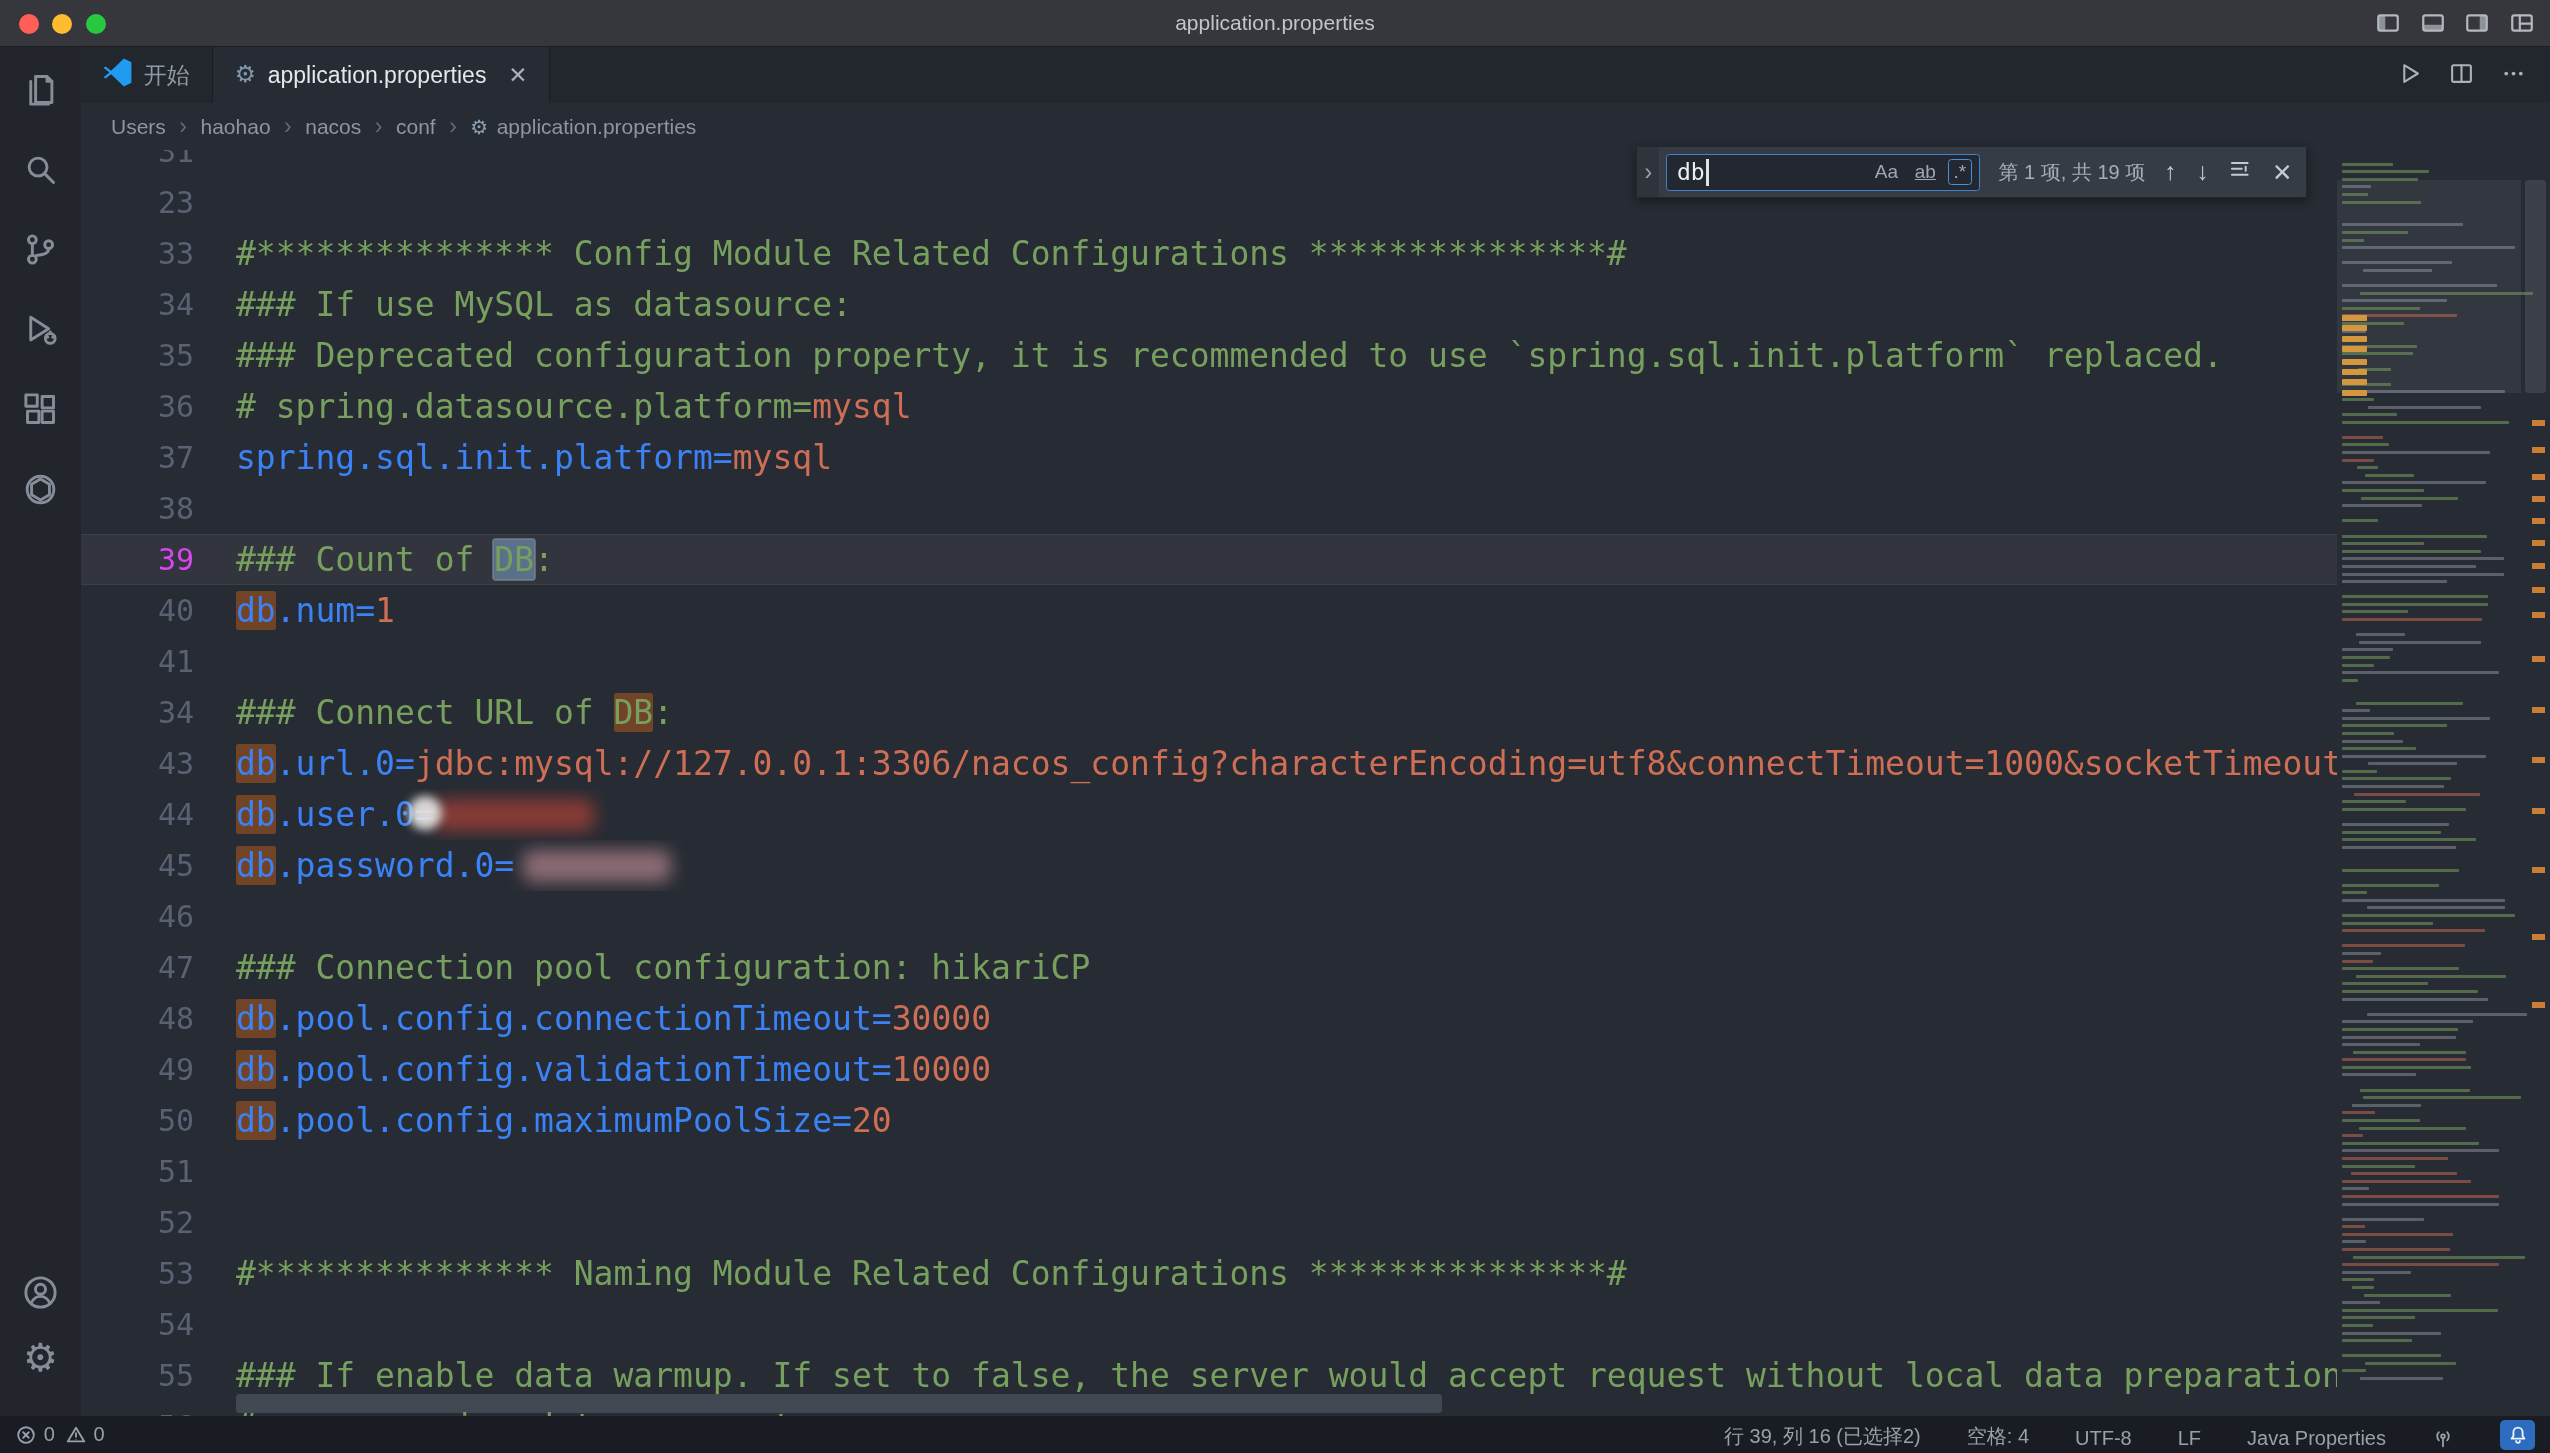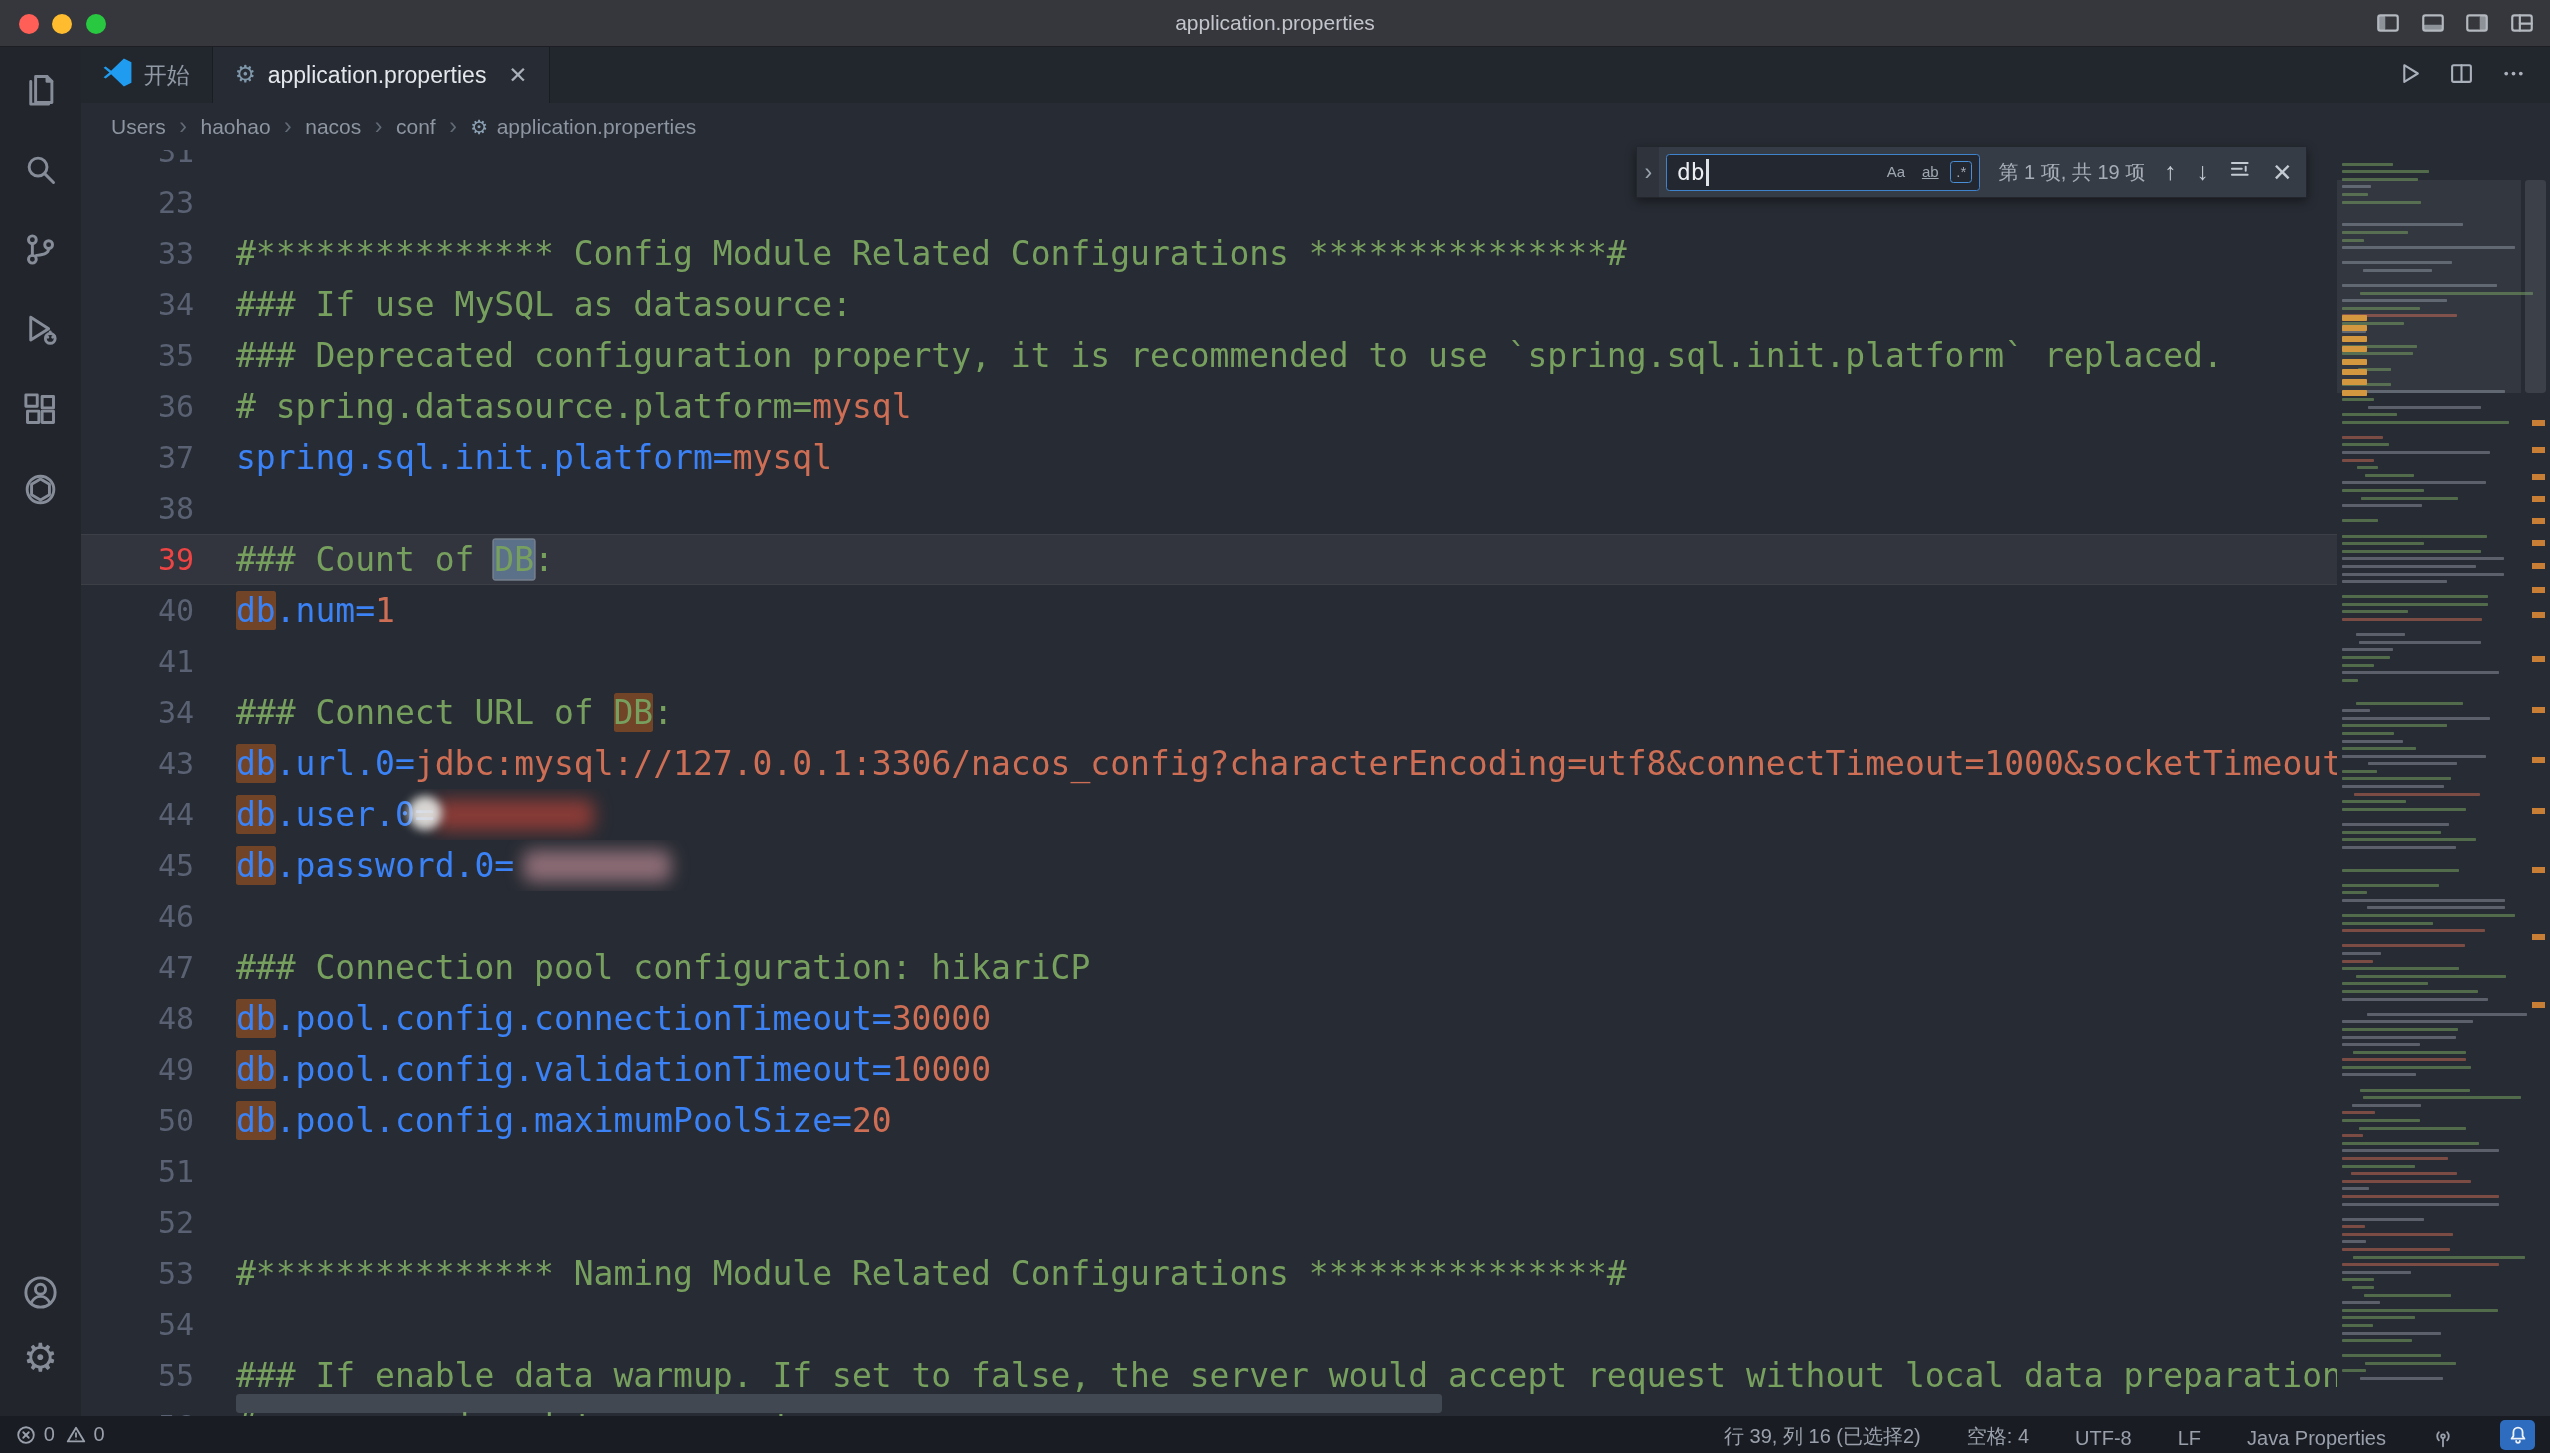--- a/index.html
+++ b/index.html
@@ -44,21 +44,21 @@
   .bc-sep { color:#626a76; font-size:23px; }
   .bc-file { display:flex; align-items:center; gap:8.4px; }
   .bc-glyph { font-size:20px; color:#8ba0b4; line-height:1; }
 
   
   .editor { flex:1; position:relative; overflow:hidden; background:#272b33; }
   .lines { position:absolute; top:-23.6px; left:0; right:213px; overflow:hidden; }
   .line { height:51px; display:flex; position:relative; overflow:hidden; }
   .line.current { background:rgba(255,255,255,0.05); box-shadow:inset 0 0.8px rgba(255,255,255,0.07), inset 0 -0.8px rgba(255,255,255,0.07); }
   .ln { width:113px; flex:none; text-align:right; font:30px/51px "DejaVu Sans Mono",monospace; color:#596173; }
-  .line.current .ln { color:#ef4444; }
+  .line.current .ln { color:#d946ef; }
   .code { padding-left:42px; font:33px/51px "DejaVu Sans Mono",monospace; white-space:pre; }
   .tk-comment{color:#77a05f} .tk-key{color:#3b82f6} .tk-value{color:#cd6e55}
   .hl-match { background:rgba(224,108,22,0.40); border-radius:2.5px; }
   .hl-current { background:rgba(125,160,200,0.55); box-shadow:0 0 0 1.7px rgba(190,212,238,0.45); border-radius:1.7px; }
   .redact { position:absolute; top:10px; height:32px; filter:blur(8.4px); border-radius:8.4px; }
   .artifact { position:absolute; top:6.7px; width:34px; height:34px; border-radius:50%; background:rgba(234,232,228,0.9); filter:blur(5px); }
 
   .minimap { position:absolute; top:0; bottom:0; right:29px; width:184px; }
   .mm-bar { position:absolute; height:3.4px; border-radius:0.8px; }
   .mm-view { position:absolute; left:0; right:0; top:30px; height:213px; background:rgba(210,220,235,0.07); }
@@ -68,21 +68,21 @@
   .ruler-mark { position:absolute; right:5px; width:13.5px; height:5.9px; background:#c97e35; }
   .hscroll { position:absolute; left:155px; bottom:3.4px; width:1206px; height:18.6px; background:rgba(130,140,152,0.30); border-radius:3.4px; }
 
   
   .find { position:absolute; top:100px; right:243px; height:51px; background:#363c45; display:flex; align-items:center; box-shadow:0 3.4px 10px rgba(0,0,0,0.45); border:0.8px solid #23262d; border-top:none; z-index:5; padding-right:13.5px; }
   .find-collapse { width:22px; align-self:stretch; display:flex; align-items:center; justify-content:center; color:#9aa2ac; font-size:23px; background:rgba(0,0,0,0.12); }
   .find-input { width:314px; height:37px; margin-left:6.7px; background:#232830; border:1.7px solid #3f83cc; border-radius:3.4px; display:flex; align-items:center; padding:0 6.7px 0 10px; }
   .find-query { font-size:23px; color:#eceef2; font-family:"DejaVu Sans Mono",monospace; }
   .caret { display:inline-block; width:2.5px; height:27px; background:#dfe3e8; margin-left:1.7px; vertical-align:middle; }
   .find-toggles { margin-left:auto; display:flex; gap:6.7px; align-items:center; }
-  .find-toggle { font-size:15px; color:#9fa7b1; padding:1.7px 5px; border-radius:3.4px; line-height:1.1; }
+  .find-toggle { font-size:19px; color:#9fa7b1; padding:1.7px 5px; border-radius:3.4px; line-height:1.1; }
   .find-toggle.word { text-decoration:underline; }
   .find-toggle.regex { border:1.7px solid #4a8fd6; }
   .find-results { font-size:20px; color:#a6adb6; margin:0 18.6px; white-space:nowrap; }
   .find-nav { display:flex; align-items:center; gap:20px; color:#c4cad2; font-size:24.5px; }
   .find-nav svg { width:23.6px; height:23.6px; }
 
   
   .statusbar { height:37px; background:#191c22; display:flex; align-items:center; padding:0 15px; font-size:20px; color:#99a0ab; }
   .sb-left { display:flex; align-items:center; gap:10px; }
   .sb-right { margin-left:auto; display:flex; align-items:flex-end; gap:46px; }

